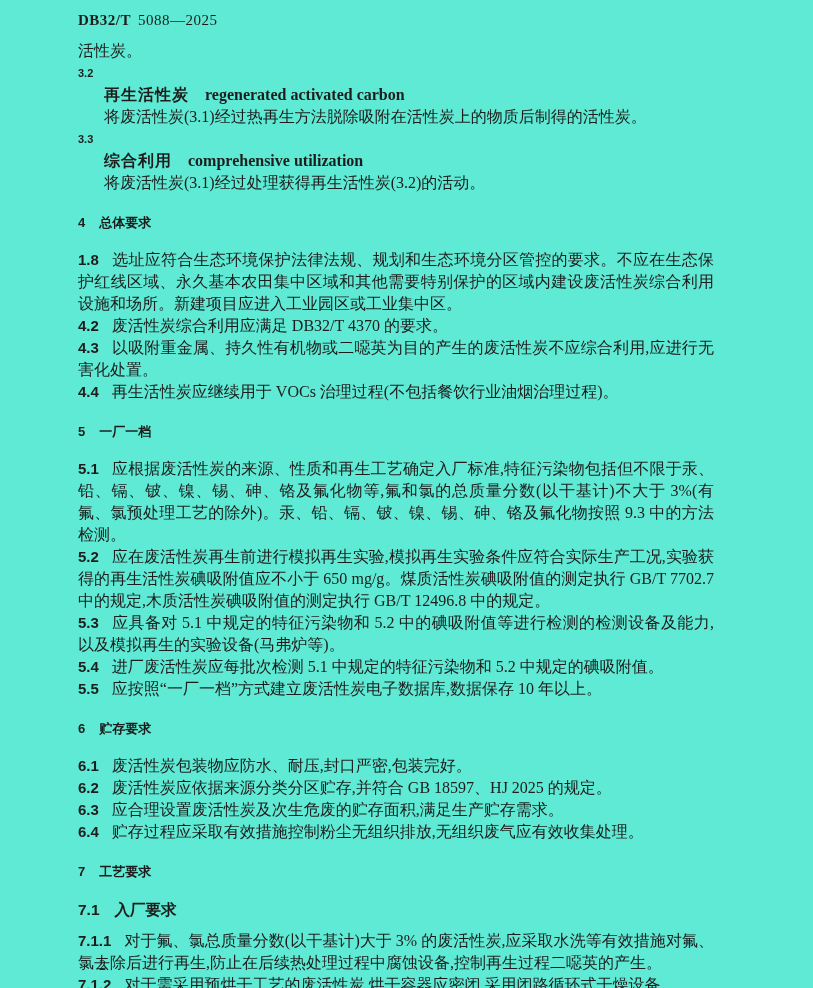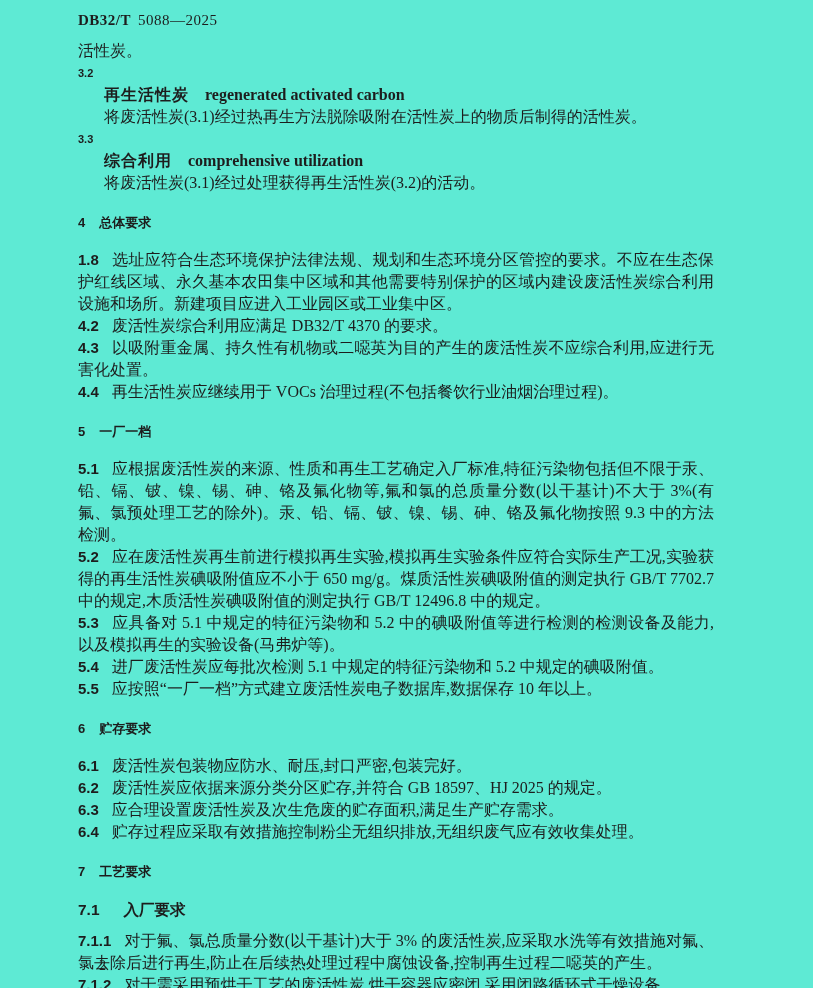--- a/index.html
+++ b/index.html
@@ -68,21 +68,21 @@
     line-height: 22px;
   }
   .section-title .sec-num { margin-right: 14px; }
   .sub-title {
     margin: 16px 0 9px 0;
     font-size: 15.5px;
     font-weight: 700;
     font-family: "Liberation Sans", "DejaVu Sans", sans-serif;
     line-height: 22px;
   }
-  .sub-title .sec-num { margin-right: 24px; }
+  .sub-title .sec-num { margin-right: 15px; }
   .clause {
     text-align: justify;
   }
   .clause-num {
     font-weight: 700;
     font-size: 15px;
     margin-right: 13px;
     white-space: nowrap;
   }
   .page-footer {

